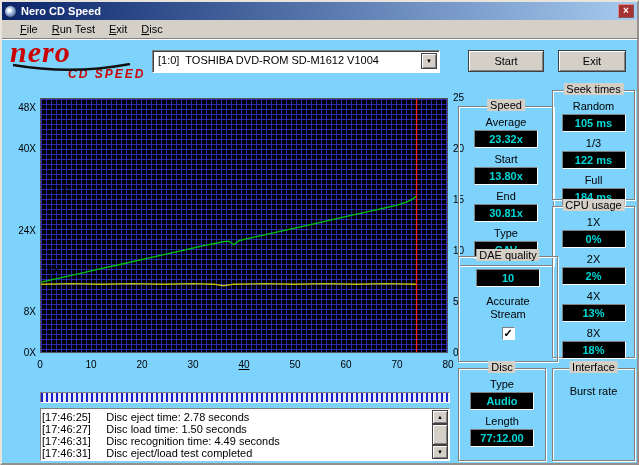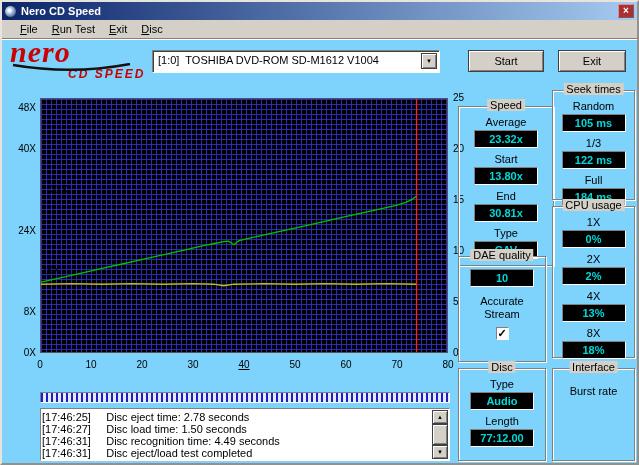--- a/index.html
+++ b/index.html
@@ -126,21 +126,21 @@
   }
   .checkbox {
     width: 13px; height: 13px; margin: 6px auto 0; background: #fff;
     border: 1px solid; border-color: #808080 #fff #fff #808080;
     line-height: 11px; text-align: center; font-size: 11px; font-weight: bold; cursor: pointer;
   }
   .dae-label { width: 56px; margin: 8px auto 0; text-align: center; line-height: 13px; }
   #gb-speed { left: 456px; top: 104px;  width: 96px; height: 160px; }
   #gb-seek  { left: 550px; top: 88px;  width: 83px; height: 110px; }
   #gb-cpu   { left: 550px; top: 204px; width: 83px; height: 152px; }
-  #gb-dae   { left: 456px; top: 254px; width: 88px; height: 106px; }
+  #gb-dae   { left: 456px; top: 254px; width: 100px; height: 106px; }
   #gb-disc  { left: 456px; top: 366px; width: 88px; height: 93px; }
   #gb-iface { left: 550px; top: 366px; width: 83px; height: 93px; }
 </style>
 </head>
 <body>
 
 <div id="window">
 
   <div class="titlebar">
     <span class="app-icon"></span>

